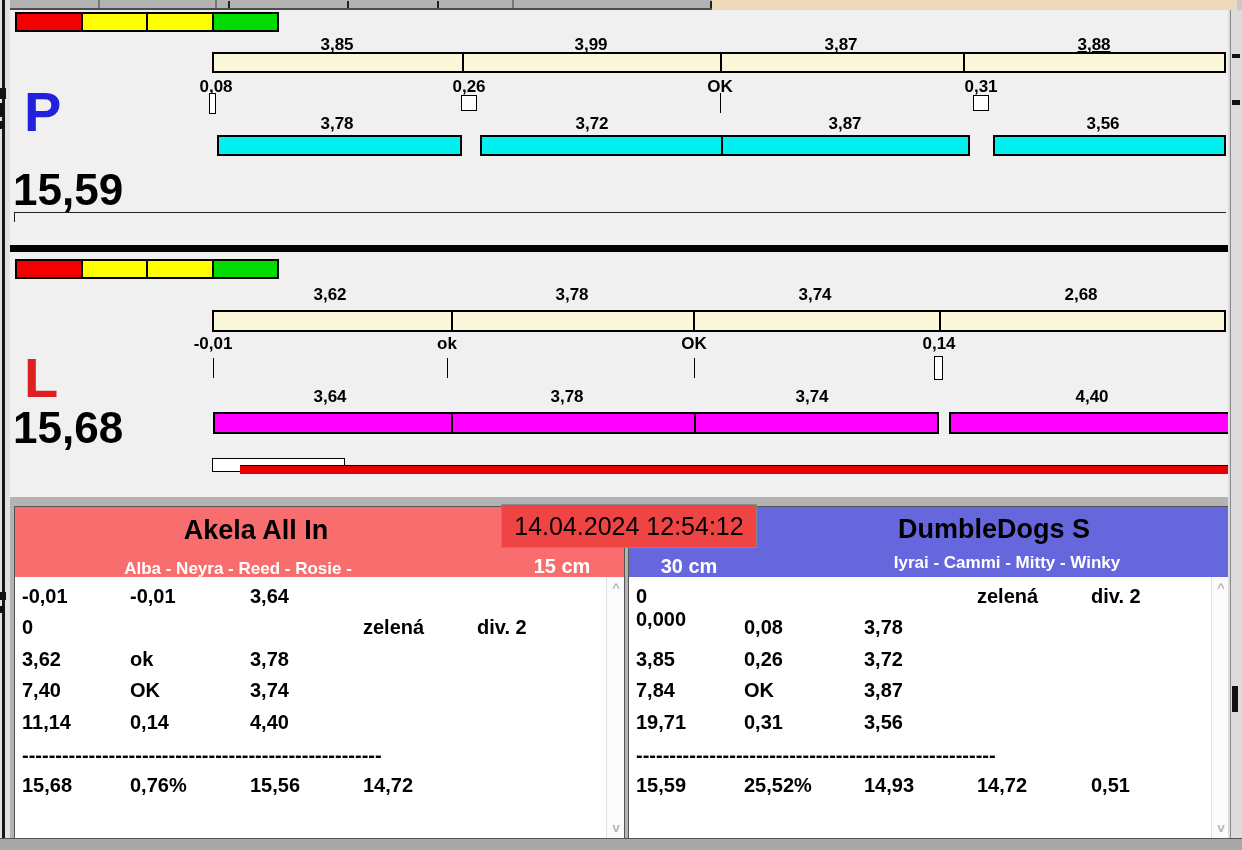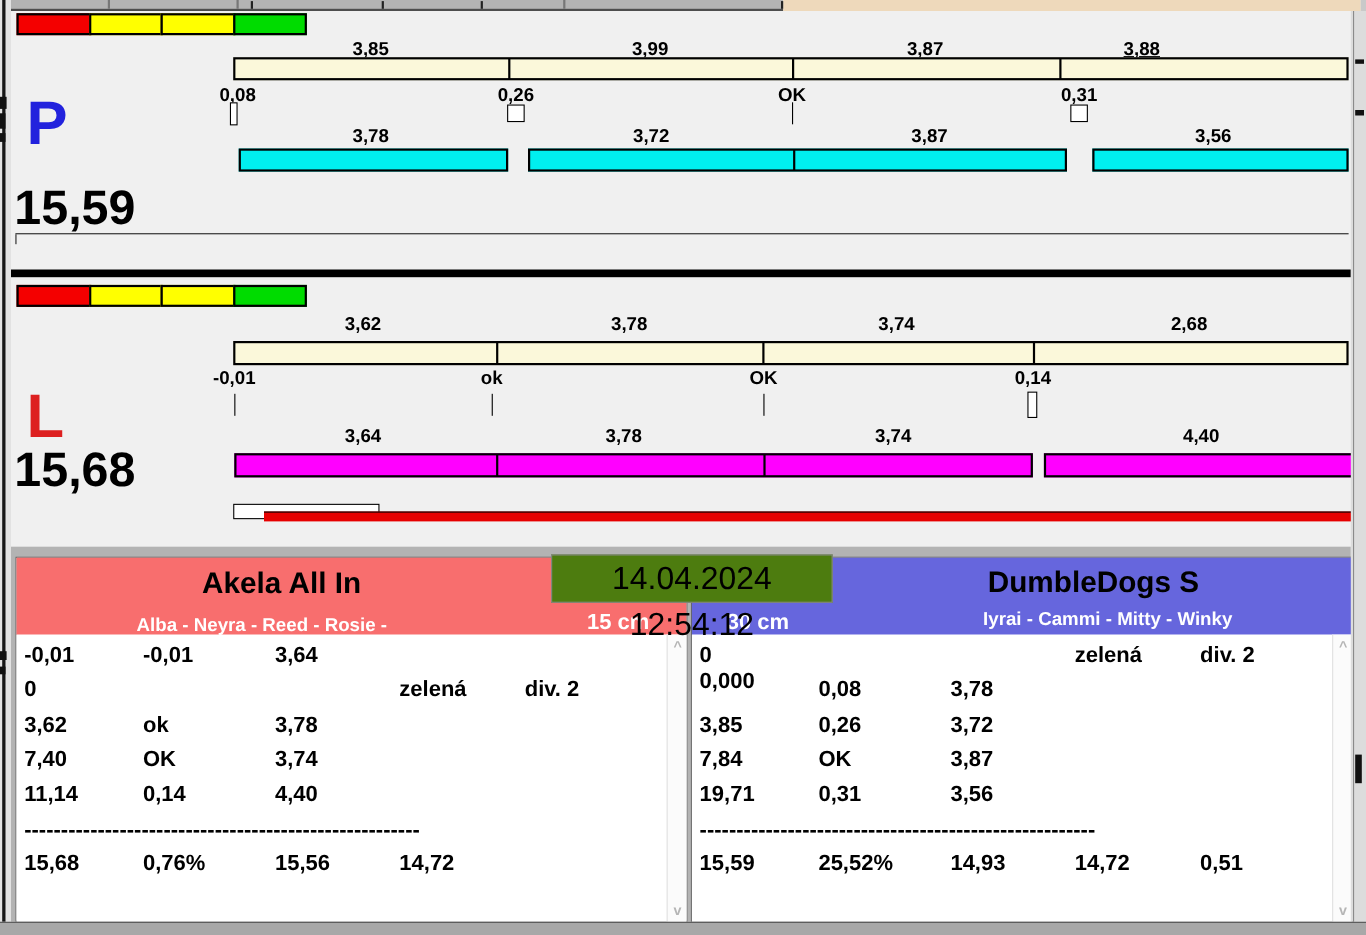--- a/index.html
+++ b/index.html
@@ -38,22 +38,22 @@
   
   .prog-white{left:212px;top:458px;width:133px;height:14px;background:#fff;border:1px solid #000;box-sizing:border-box;}
   .prog-red{left:240px;top:465px;width:997px;height:9px;background:#e60000;border-top:1px solid #000;box-sizing:border-box;}
   
   .panel-gutter{left:8px;top:497px;width:1220px;height:341px;background:#b3b3b3;}
   .panel{border:1px solid #555;box-sizing:border-box;background:#fff;}
   .panel-header{position:absolute;left:0;top:0;width:100%;height:70px;}
   .p-title{font-size:27px;font-weight:bold;color:#000;transform:translateX(-50%);white-space:nowrap;}
   .p-sub{font-size:17px;font-weight:bold;color:#fff;transform:translateX(-50%);white-space:nowrap;}
   .p-size{font-size:20px;font-weight:bold;color:#fff;transform:translateX(-50%);white-space:nowrap;}
-  .timestamp{left:501px;top:504px;width:256px;height:44px;background:#4d7c0f;border:1px solid #888;box-sizing:border-box;
-             text-align:center;line-height:42px;font-size:29px;color:#000;z-index:5;}
+  .timestamp{left:501px;top:504px;width:256px;height:44px;background:#ef4444;border:1px solid #888;box-sizing:border-box;
+             text-align:center;line-height:42px;font-size:25px;color:#000;z-index:5;}
   .cell{position:absolute;font-weight:bold;font-size:20px;color:#000;white-space:nowrap;line-height:23px;}
   .scrollcol{position:absolute;width:18px;background:#fbfbfb;border-left:1px solid #e0e0e0;box-sizing:border-box;}
   .scroll-arrow{position:absolute;width:18px;text-align:center;color:#b5b5b5;font-size:13px;font-weight:bold;line-height:14px;}
 </style>
 </head>
 <body>
 
 <div id="screen">
 
   <div class="abs top-strip-left"></div>
@@ -72,21 +72,21 @@
     <div style="background: rgb(255, 255, 0);"></div>
     <div style="background: rgb(255, 255, 0);"></div>
     <div style="background: rgb(0, 220, 0);"></div>
   </div>
 
   <div class="abs runner" style="left:24px;top:84px;color:#2222dd;">P</div>
 
   <div class="abs lbl" style="left:337px;top:35px;">3,85</div>
   <div class="abs lbl" style="left:591px;top:35px;">3,99</div>
   <div class="abs lbl" style="left:841px;top:35px;">3,87</div>
-  <div class="abs lbl" style="left:1038px;top:35px;text-decoration:underline;">3,88</div>
+  <div class="abs lbl" style="left:1094px;top:35px;text-decoration:underline;">3,88</div>
 
   <div class="abs plan-bar" style="left:212px;top:52px;width:1014px;height:21px;">
     <div class="bar-div" style="left:248px;"></div>
     <div class="bar-div" style="left:506px;"></div>
     <div class="bar-div" style="left:749px;"></div>
   </div>
 
   <div class="abs lbl" style="left:216px;top:77px;">0,08</div>
   <div class="abs lbl" style="left:469px;top:77px;">0,26</div>
   <div class="abs lbl" style="left:720px;top:77px;">OK</div>

